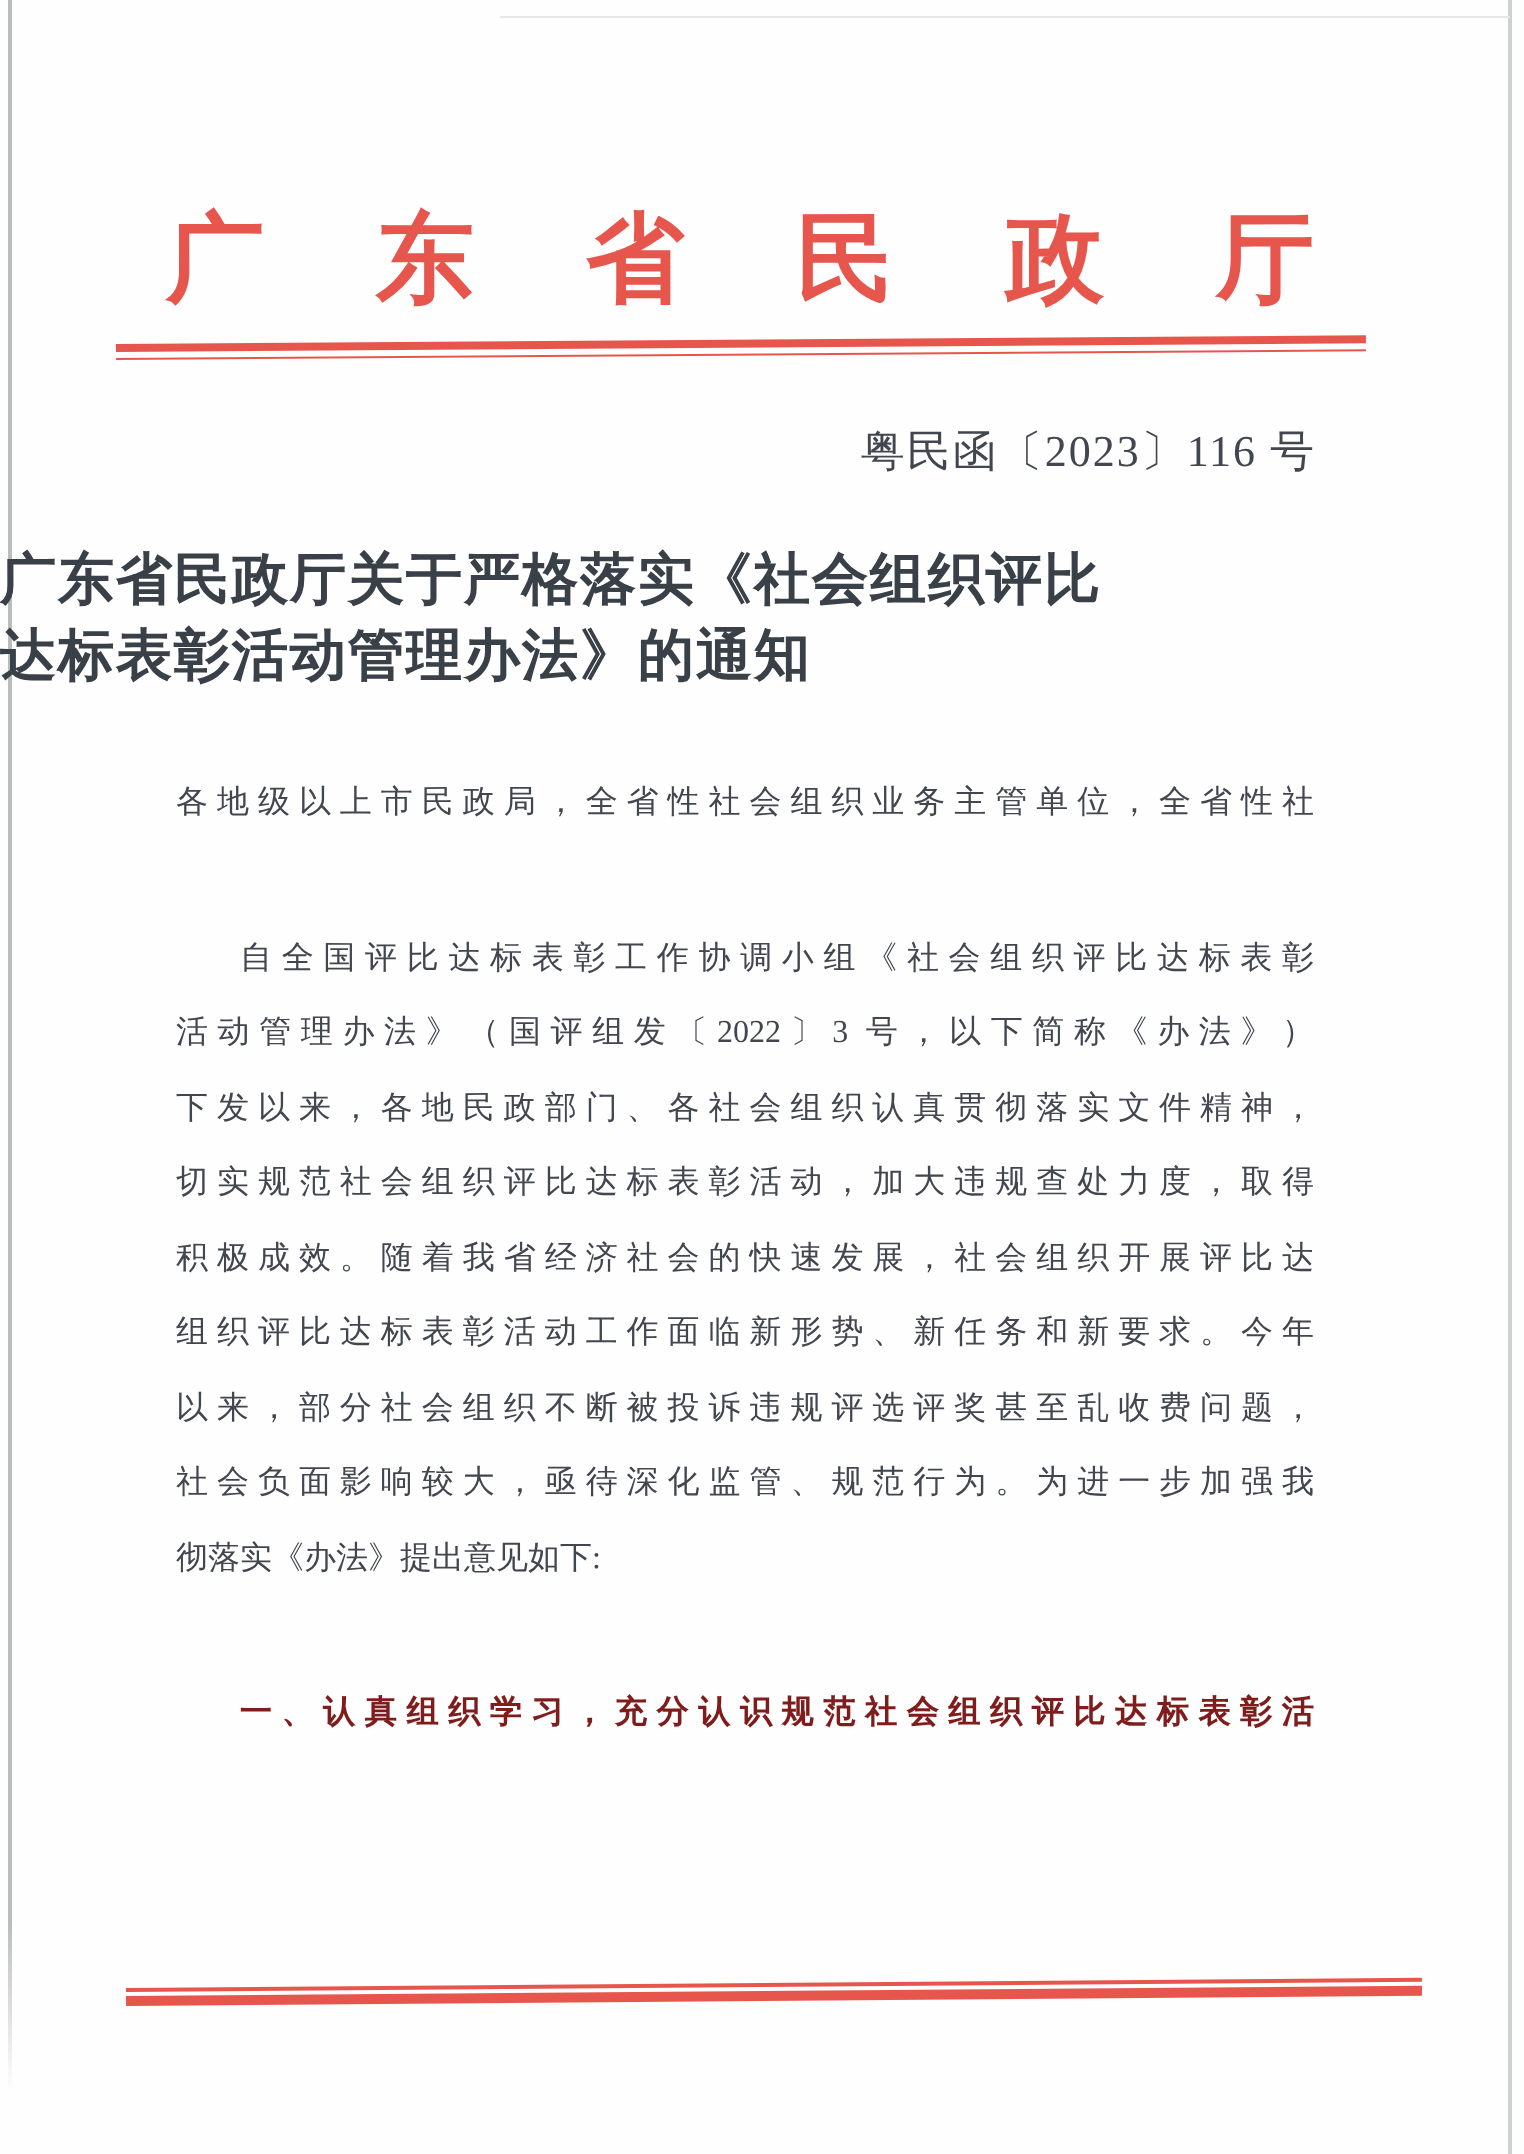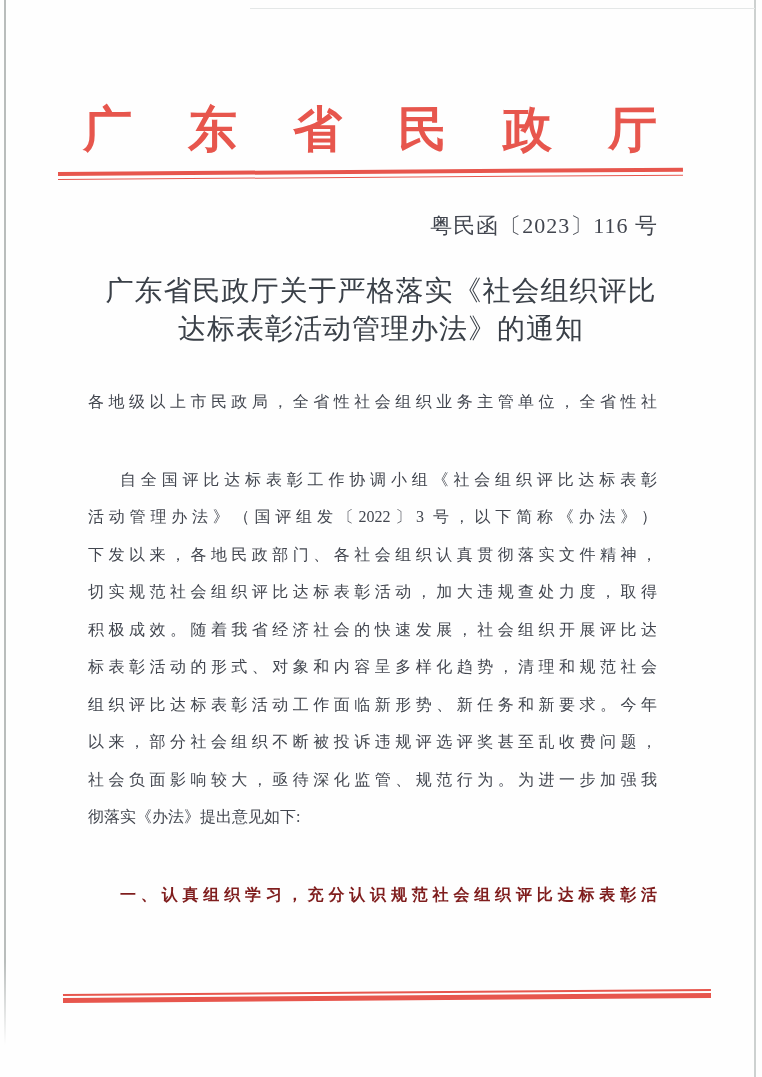--- a/index.html
+++ b/index.html
@@ -50,23 +50,22 @@
     font-size: 22px;
     color: var(--ink, #42464f);
     letter-spacing: 1px;
     white-space: nowrap;
   }
 
   
   .title {
     position: absolute;
     top: 272px; left: 0; right: 0;
-    text-align: center;
     font-size: 28px;
-    font-weight: normal;
+    font-weight: bold;
     line-height: 38px;
     letter-spacing: 1px;
     color: var(--title-ink, #3a4048);
     white-space: nowrap;
   }
 
   
   .body-text {
     position: absolute;
     top: 383px; left: 88px;
@@ -112,21 +111,20 @@
     <div>达标表彰活动管理办法》的通知</div>
   </div>
 
   <div class="body-text">
       <div class="line fill"><span>各地级以上市民政局，全省性社会组织业务主管单位，全省性社</span></div>
       <div class="line indent fill"><span>自全国评比达标表彰工作协调小组《社会组织评比达标表彰</span></div>
       <div class="line fill"><span>活动管理办法》（国评组发〔2022〕3 号，以下简称《办法》）</span></div>
       <div class="line fill"><span>下发以来，各地民政部门、各社会组织认真贯彻落实文件精神，</span></div>
       <div class="line fill"><span>切实规范社会组织评比达标表彰活动，加大违规查处力度，取得</span></div>
       <div class="line fill"><span>积极成效。随着我省经济社会的快速发展，社会组织开展评比达</span></div>
-      <div class="line fill"><span>标表彰活动的形式、对象和内容呈多样化趋势，清理和规范社会</span></div>
       <div class="line fill"><span>组织评比达标表彰活动工作面临新形势、新任务和新要求。今年</span></div>
       <div class="line fill"><span>以来，部分社会组织不断被投诉违规评选评奖甚至乱收费问题，</span></div>
       <div class="line fill"><span>社会负面影响较大，亟待深化监管、规范行为。为进一步加强我</span></div>
       <div class="line"><span>彻落实《办法》提出意见如下:</span></div>
       <div class="line indent fill"><b>一、认真组织学习，充分认识规范社会组织评比达标表彰活</b></div>
     </div>
 
   <div class="rule rule-bottom">
     <div class="bar thin"></div>
     <div class="bar thick2"></div>

